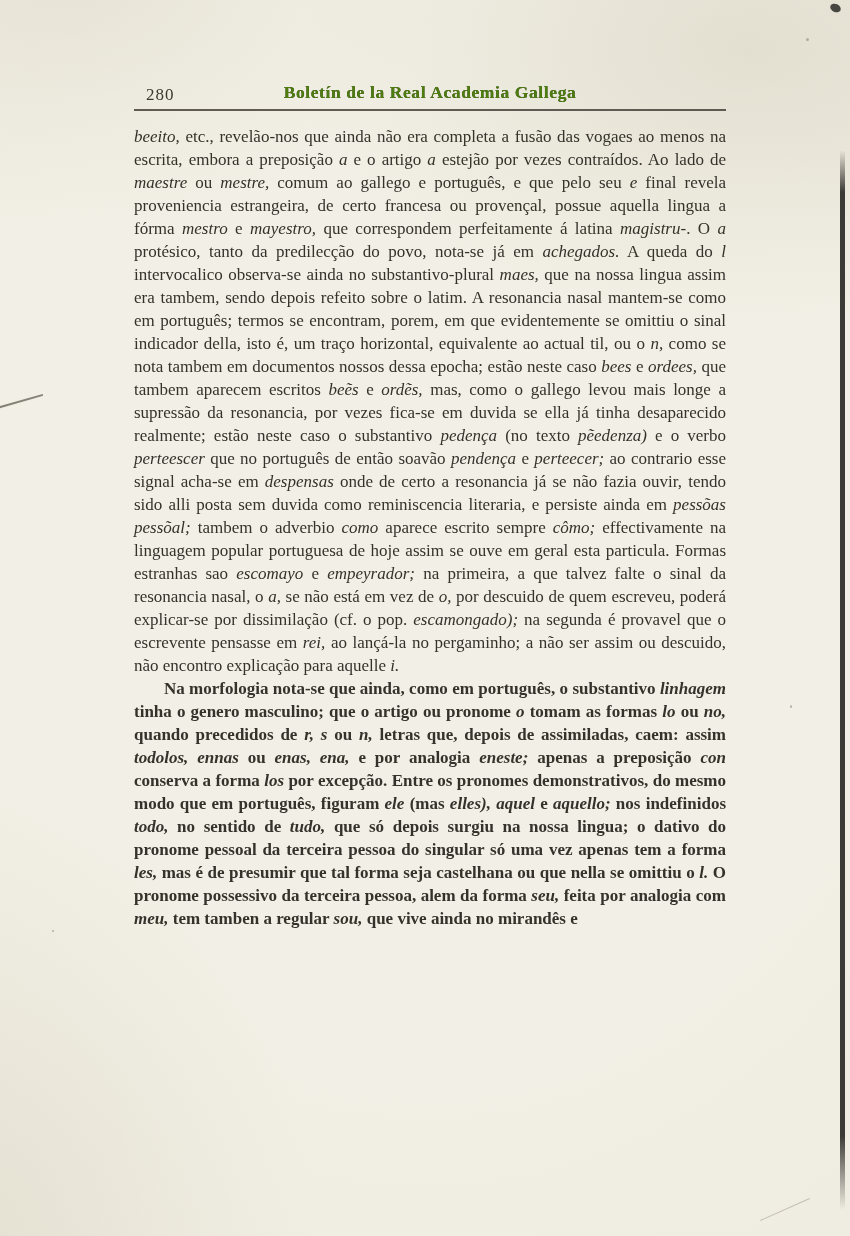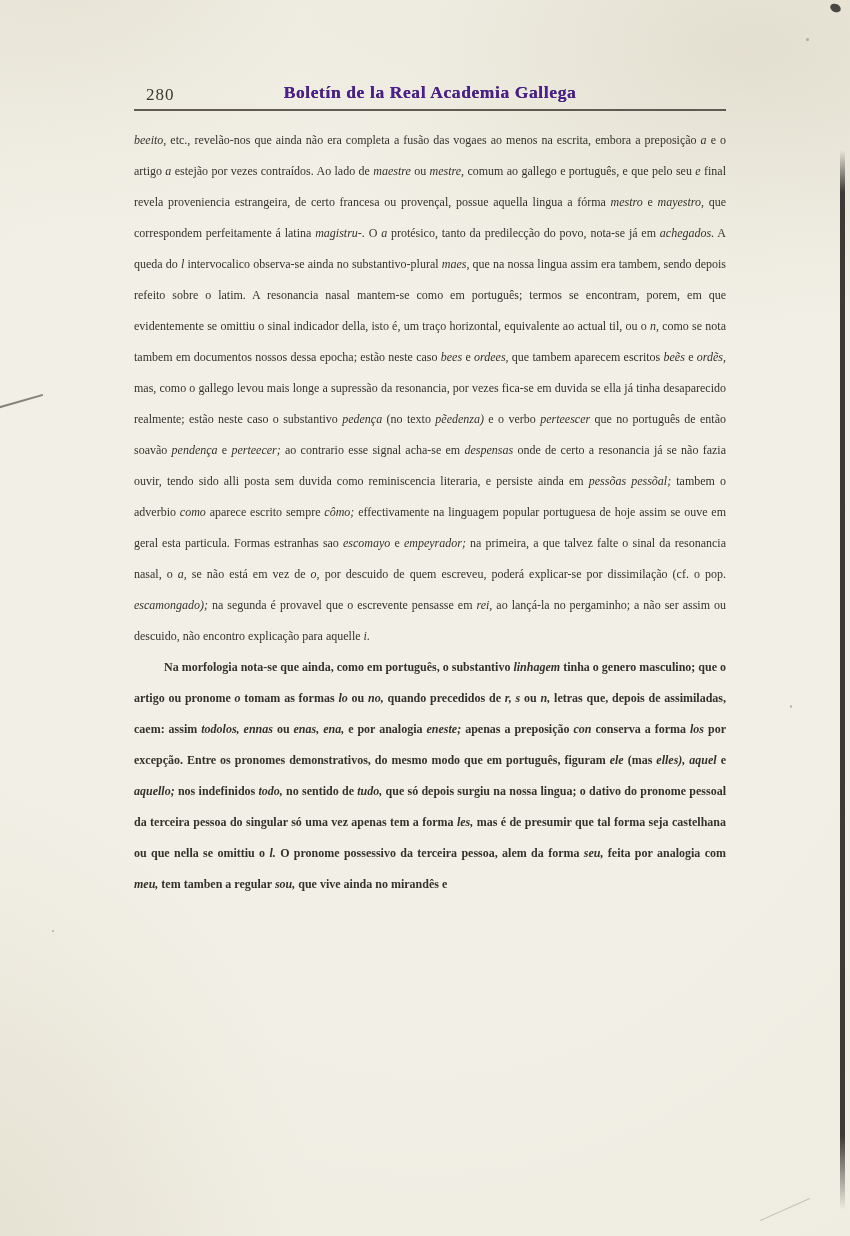--- a/index.html
+++ b/index.html
@@ -20,32 +20,32 @@
 
   .page-inner { position: absolute; left: 134px; top: 62px; width: 592px; margin-top: 20px; }
 
   .header { position: relative; height: 28px; }
   .page-number {
     position: absolute; left: 12px; top: 3px;
     font-size: 17px; letter-spacing: 1px; color: #3b382f;
   }
   .title {
     text-align: center; font-size: 17.5px; font-weight: bold;
-    letter-spacing: .6px; color: #4c1d95;
+    letter-spacing: .6px; color: #4d7c0f;
     text-shadow: 0 0 .4px #353228;
   }
   .header-rule {
     border: none; border-top: 2px solid var(--rule, #46423a);
     margin-top: 6px; opacity: .85;
   }
 
   .text-block {
     margin-top: 15px;
-    font-size: 12px;
-    line-height: 31px;
+    font-size: 17px;
+    line-height: 23px;
     text-align: justify;
     text-justify: inter-word;
     color: var(--ink, #34322b);
   }
   .para { margin: 0; }
   .para.indent { text-indent: 30px; font-weight: bold; }
   em { font-style: italic; }
 
   .binding {
     position: absolute; right: 5px; top: 150px; width: 5px; height: 1060px;

